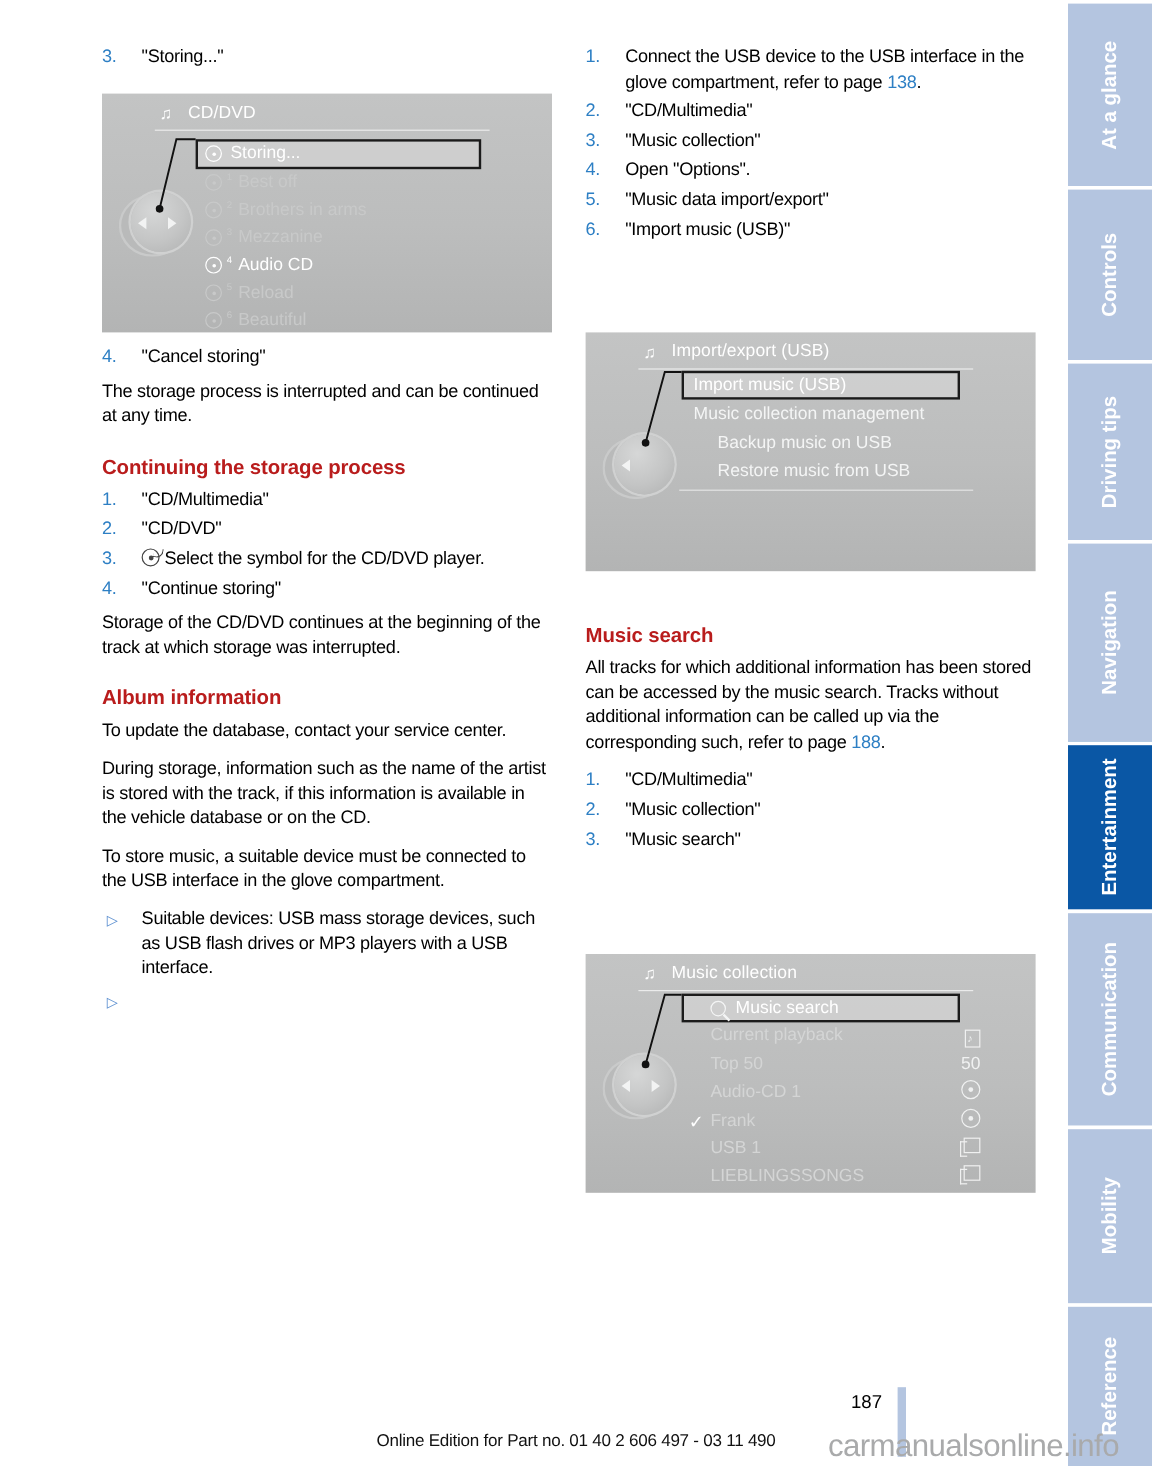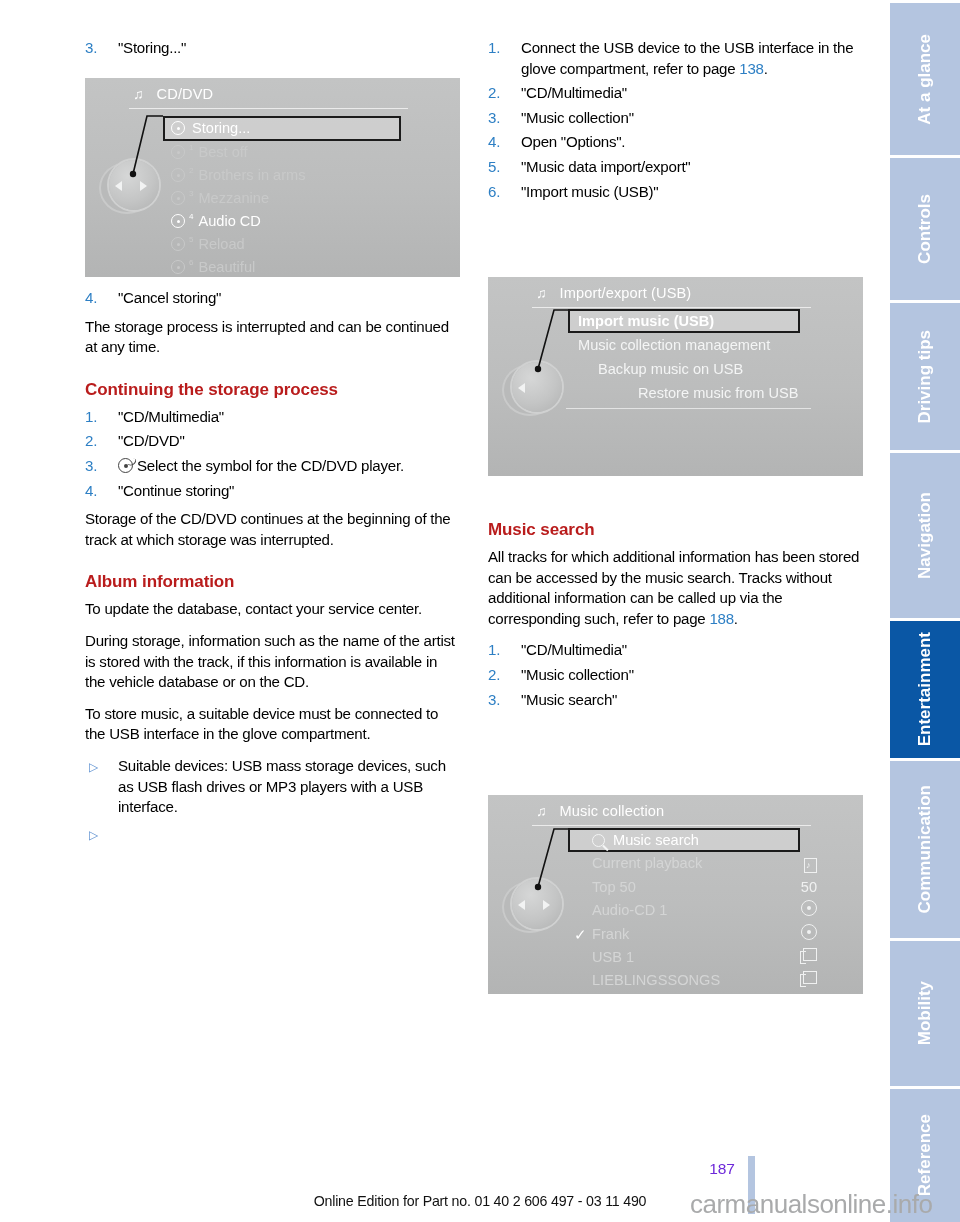--- a/index.html
+++ b/index.html
@@ -200,21 +200,21 @@
   }
   .searchicon::after {
     content:""; position:absolute; right:-5px; bottom:-3px;
     width:7px; height:1.8px; background:#f4f5f5; transform:rotate(45deg);
   }
   .checkmk { position:absolute; left:-18px; top:0px; font-size:15px; color:#fff; }
 
   
   .pagenum {
     position:absolute; left:0; right:225px; top:1160px;
-    text-align:right; font-size:15.5px; color:#6d28d9;
+    text-align:right; font-size:15.5px; color:#000000;
   }
   .pagebar {
     position:absolute; left:748px; top:1156px; width:7px; height:58px;
     background:#b4c5e0;
   }
   .edition {
     position:absolute; left:0; right:0; top:1193px;
     text-align:center; font-size:14.2px; color:#111; letter-spacing:-0.2px;
   }
   .watermark {
@@ -424,30 +424,30 @@
     </div>
 
     <div class="hdr">
       <span class="noteicon">♫</span>
       <span>Import/export (USB)</span>
     </div>
     <div class="hdr-rule"></div>
 
     <div class="sel-box" style="left:80px; top:32px; width:232px; height:24px;"></div>
 
-    <div class="srow bright" style="left:90px; top:36px;font-weight:bold;">
+    <div class="srow bright" style="left:90px; top:36px;">
       <span>Import music (USB)</span>
     </div>
     <div class="srow" style="left:90px; top:60px;">
       <span>Music collection management</span>
     </div>
     <div class="srow" style="left:110px; top:84px;justify-content:flex-end;">
       <span>Backup music on USB</span>
     </div>
-    <div class="srow" style="left:110px; top:108px;margin-left:40px;">
+    <div class="srow" style="left:110px; top:108px;">
       <span>Restore music from USB</span>
     </div>
     <div class="bot-rule" style="top:131px;"></div>
 
     <div class="knob" style="top:85px;">
       <div class="halo"></div>
         <div class="ball"></div>
       <div class="tri-l"></div>
     </div>
     <svg class="callout" style="left:0;top:0;width:375px;height:199px;">

